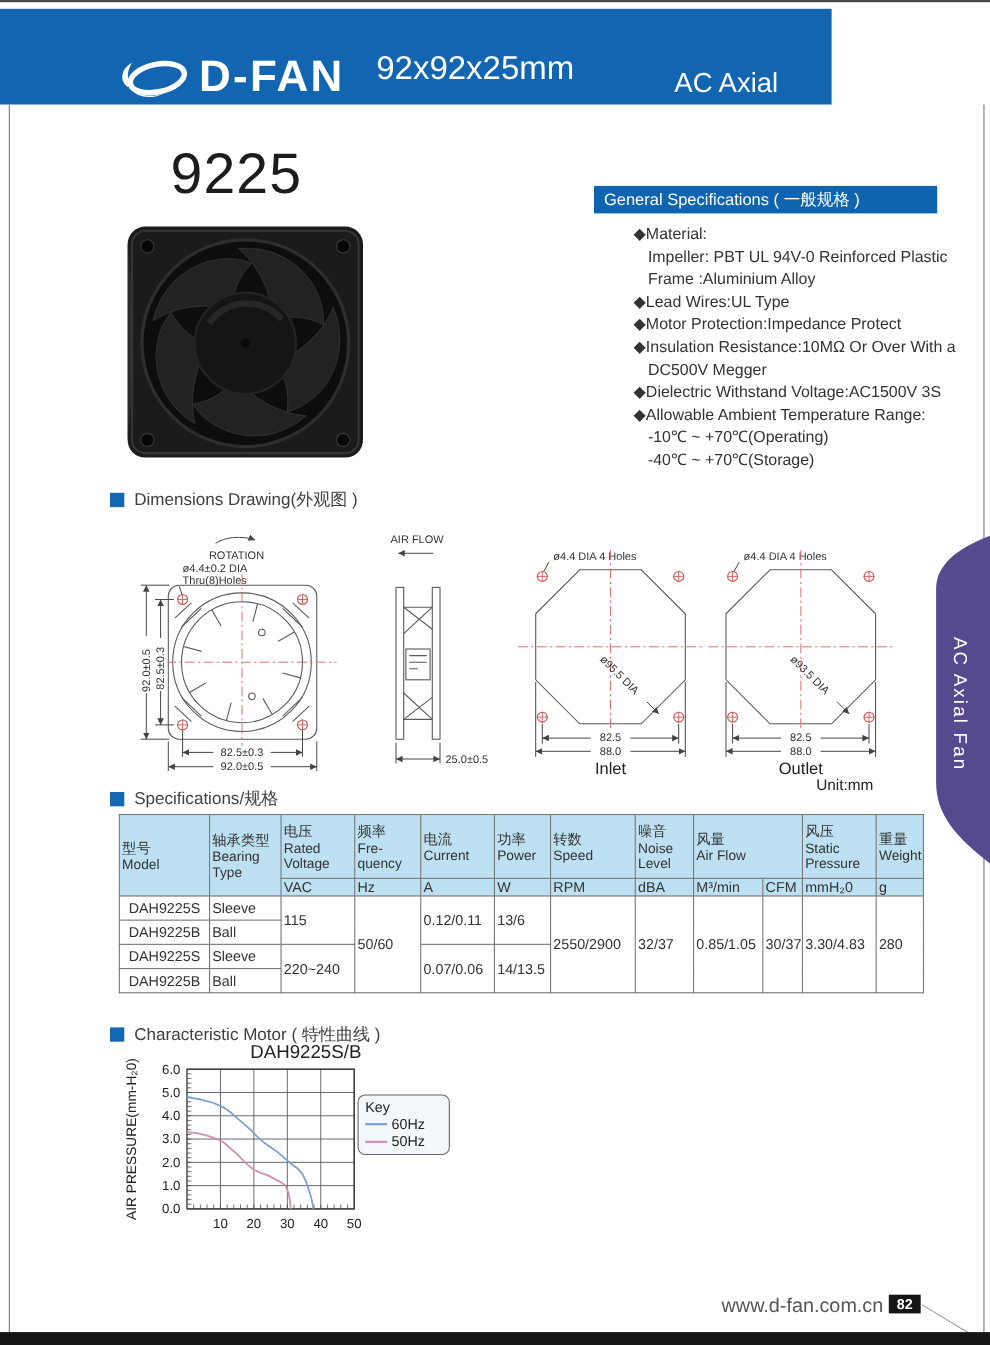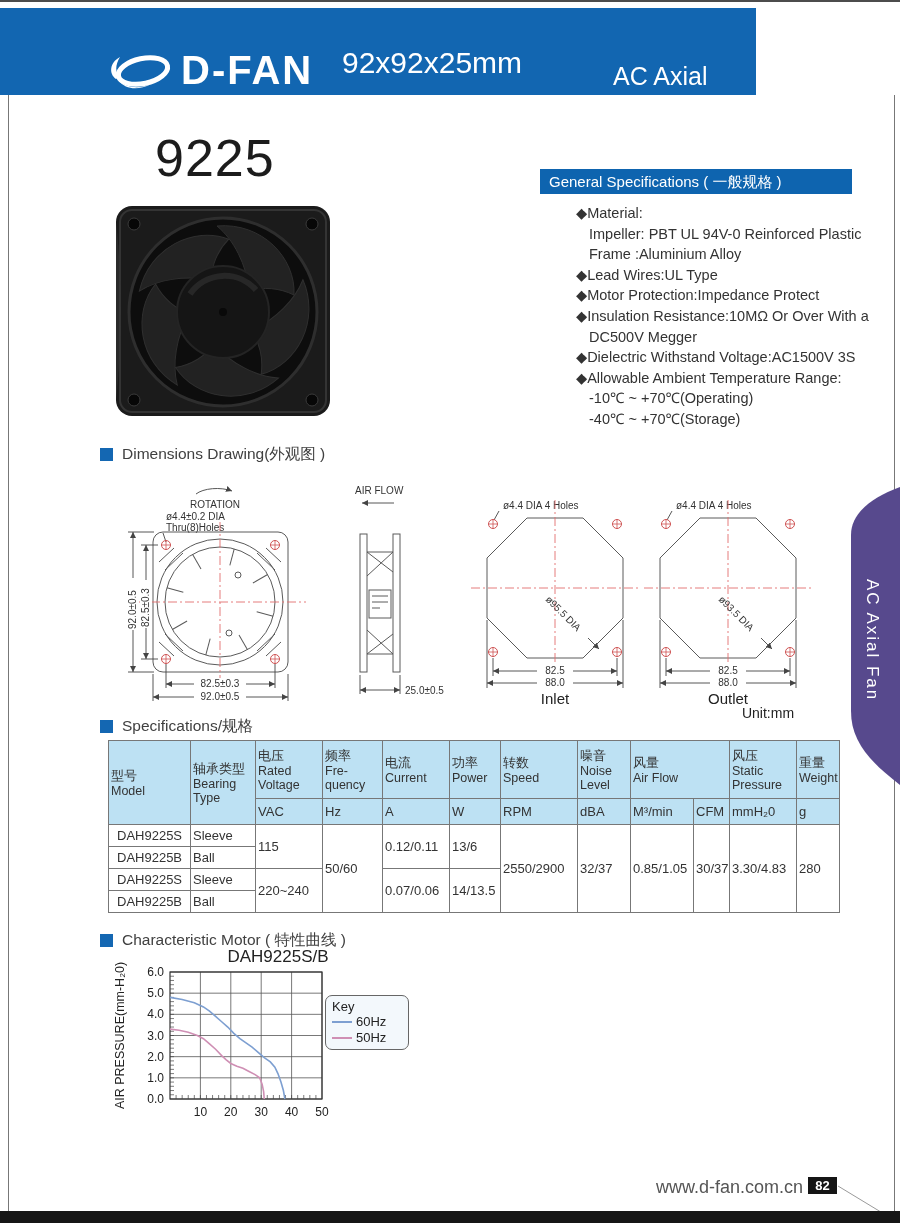--- a/index.html
+++ b/index.html
@@ -37,21 +37,21 @@
   .hole line{stroke:#cf5454;stroke-width:0.8;}
   .dlab{font:10px "Liberation Sans",sans-serif;fill:#333;}
   .cap{font:15px "Liberation Sans",sans-serif;fill:#222;text-anchor:middle;}
   .ucap{font:14px "Liberation Sans",sans-serif;fill:#222;text-anchor:middle;}
   
   .spec-table{position:absolute;left:108px;top:740px;border-collapse:collapse;table-layout:fixed;width:732px;}
   .spec-table th,.spec-table td{border:1px solid #777;font-weight:normal;text-align:left;
       font-size:13px;color:#333;padding:0 2px;box-sizing:border-box;}
   .spec-table thead th{background:#bde1f3;}
   .spec-table thead tr:first-child th{height:58px;}
-  .spec-table thead tr.units th{height:26px;margin-top:13px;}
+  .spec-table thead tr.units th{height:16px;margin-top:13px;}
   .spec-table tbody tr{height:22px;}
   .spec-table .cn{font-size:13px;line-height:16px;}
   .spec-table .en{font-size:12.5px;line-height:14px;}
   .spec-table td.lft{text-align:left;padding-left:8px;margin-top:15px;}
   
   .chart-wrap{position:absolute;left:112px;top:946px;}
   .legend{position:absolute;left:325px;top:995px;width:84px;border:1px solid #666;border-radius:7px;
           background:#f3f8fc;padding:3px 6px;box-sizing:border-box;font-size:13px;color:#222;}
   .legend .lrow{display:flex;align-items:center;gap:4px;line-height:16px;}
   .legend-swatch{display:inline-block;width:20px;height:2px;flex:0 0 auto;}

